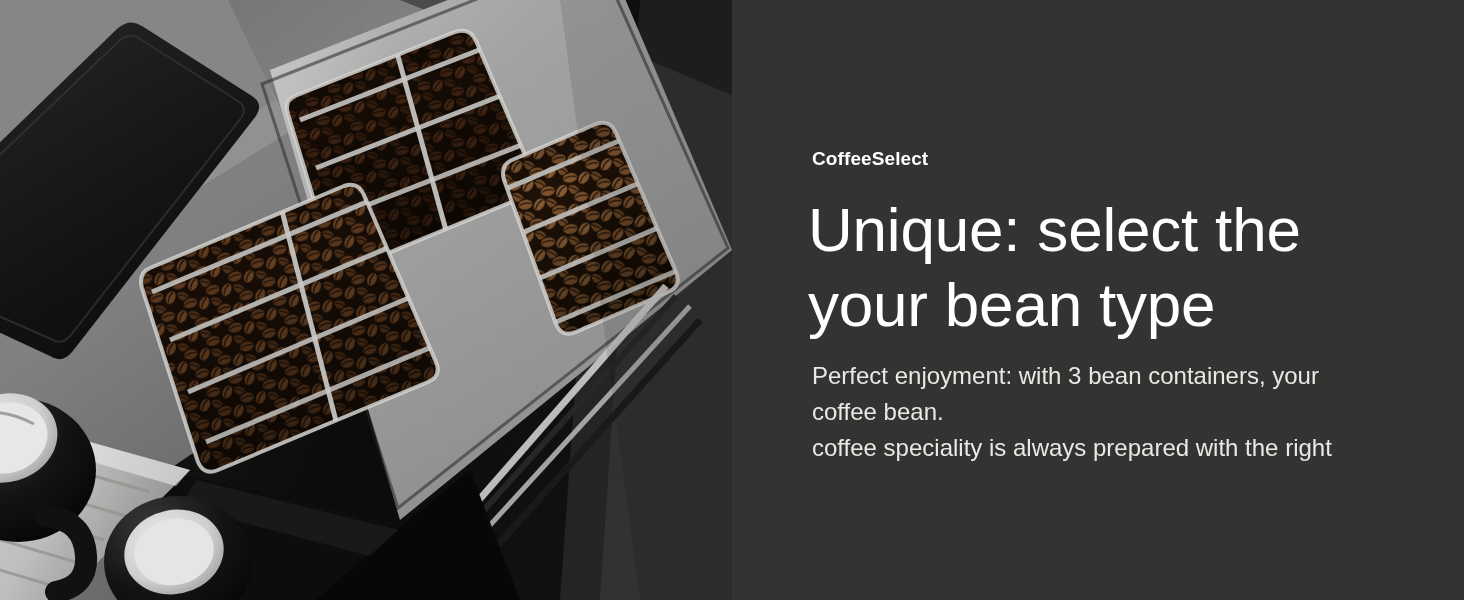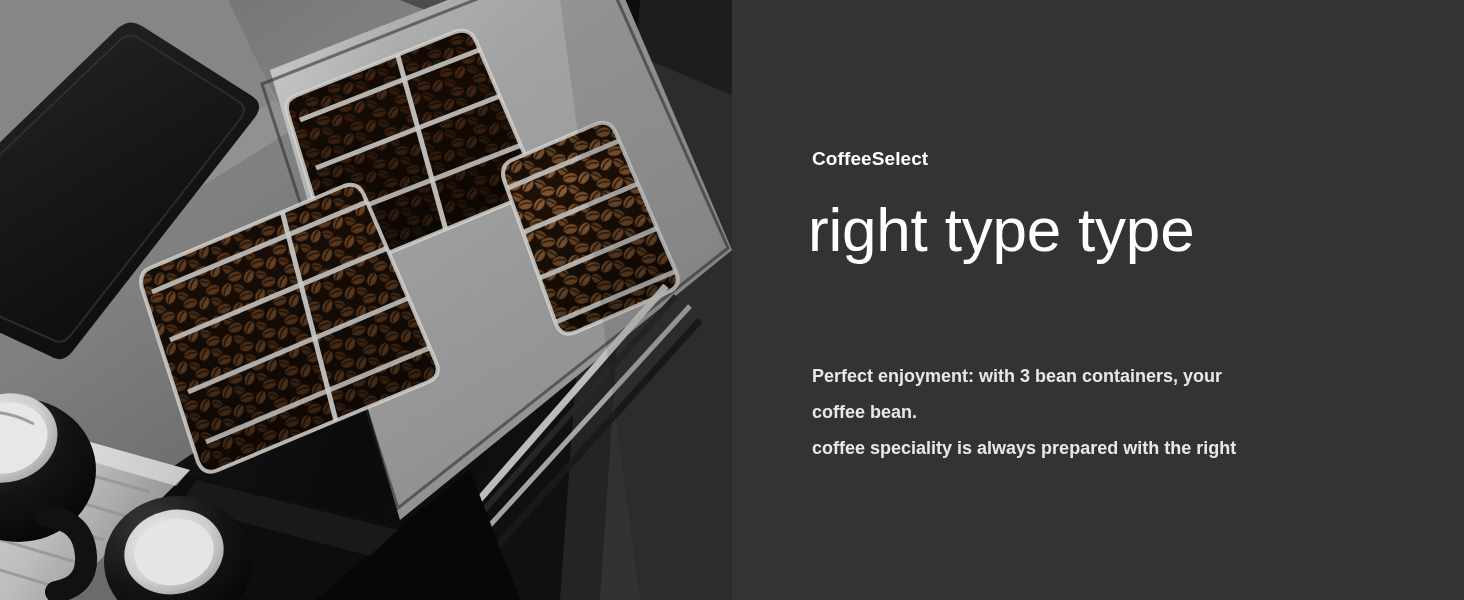--- a/index.html
+++ b/index.html
@@ -54,22 +54,22 @@
     font-weight:300;
     color:#ffffff;
     line-height:75px;
     letter-spacing:-0.2px;
   }
   .headline .hl-line { display:block; white-space:nowrap; }
   .body-copy {
     position:absolute;
     left:0px; top:358px;
     width:560px;
-    font-size:18px;
-    font-weight:700;
+    font-size:24px;
+    font-weight:400;
     color:#e8e8e6;
     line-height:36px;
   }
   .body-copy .bc-line { display:block; white-space:nowrap; }
 </style>
 </head>
 <body>
 
 <div class="banner">
 
@@ -276,21 +276,22 @@
       <path d="M560 0 L732 0 L732 600 L640 600 Z" fill="#000" opacity="0.10"></path>
     </svg>
   </div>
 
   <div class="panel">
     <div class="panel-inner">
 
       <div class="eyebrow">CoffeeSelect</div>
 
       <h1 class="headline">
-        <span class="hl-line">right type type</span>
+        <span class="hl-line">Unique: select the</span>
+        <span class="hl-line">your bean type</span>
       </h1>
 
       <p class="body-copy">
         <span class="bc-line">Perfect enjoyment: with 3 bean containers, your</span>
         <span class="bc-line">coffee bean.</span>
         <span class="bc-line">coffee speciality is always prepared with the right</span>
       </p>
 
     </div>
   </div>

